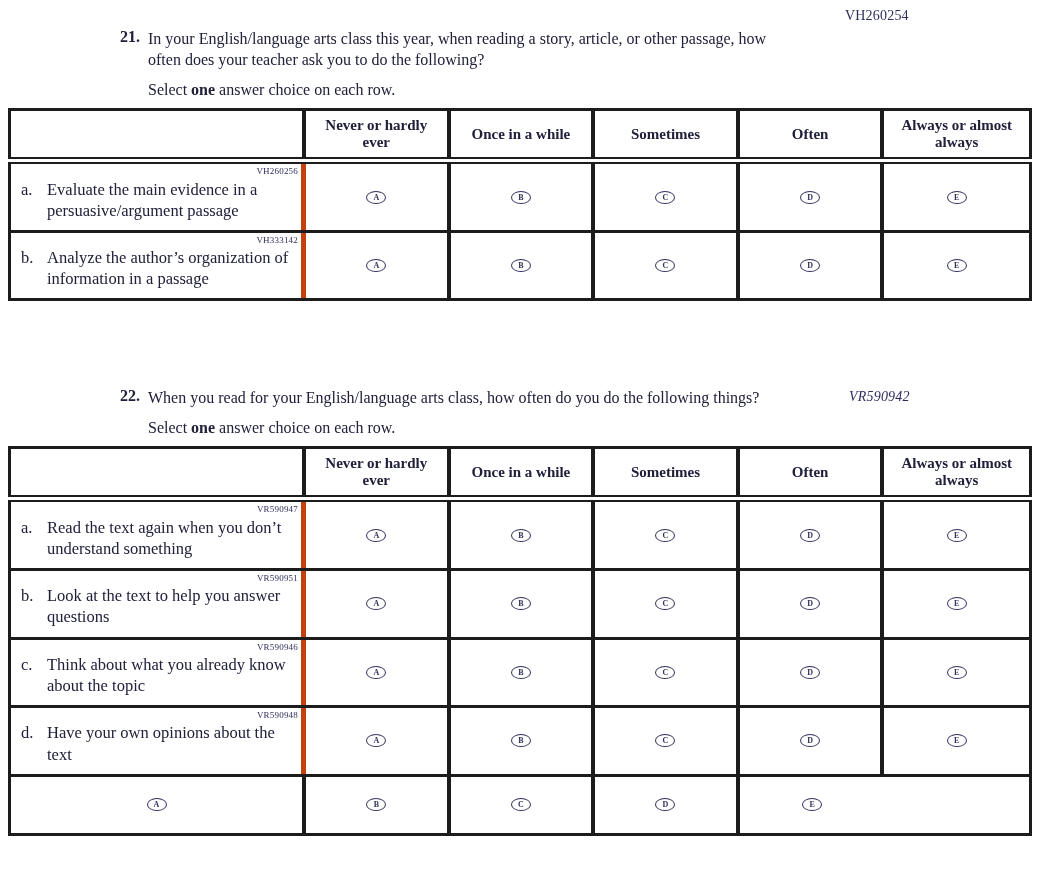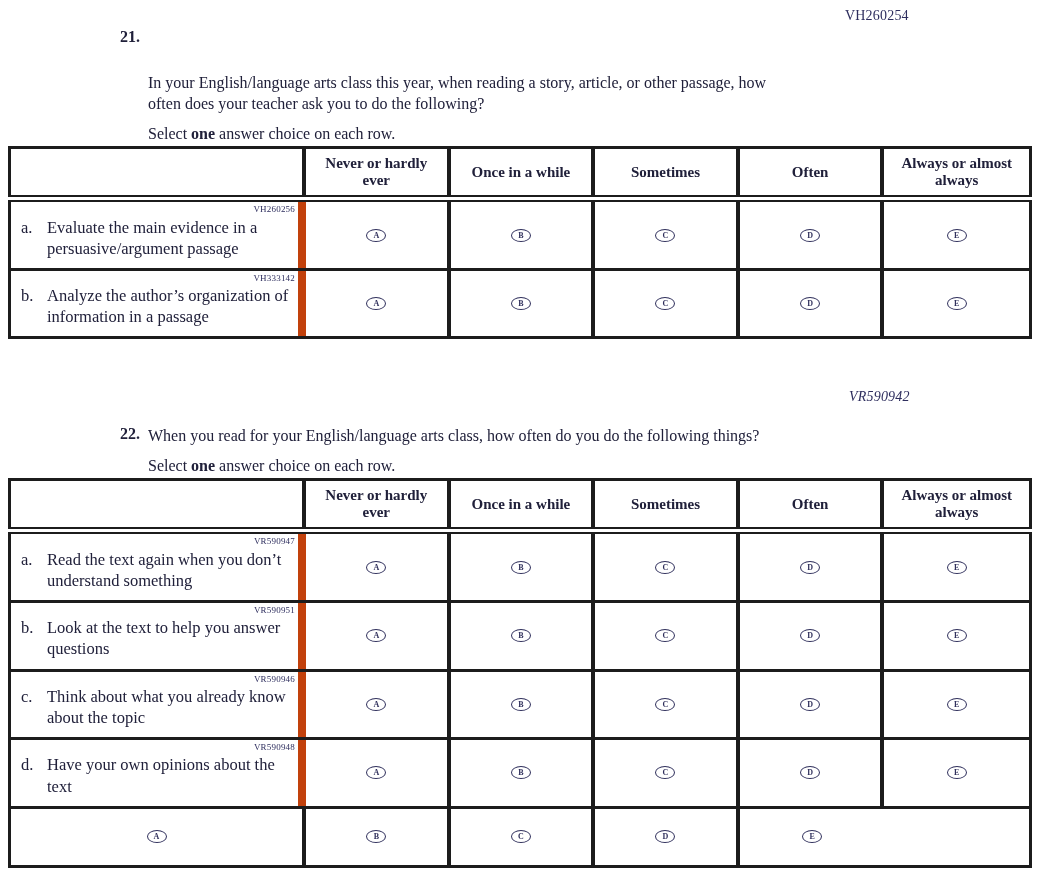--- a/index.html
+++ b/index.html
@@ -21,25 +21,25 @@
   }
   .q-code.code-21 { top: 8px; left: 845px; }
   .q-code.code-22 { top: 389px; left: 849px; font-style: italic; }
 
   .question-block.q21 { padding-top: 28px; }
   .question-block.q22 { padding-top: 86px; }
 
   .q-head { display: flex; margin-left: 120px; }
   .q-num { font-weight: bold; font-size: 16px; width: 28px; flex: none; }
   .q-prompt { font-size: 16px; line-height: 1.32; }
-  .q21 .q-prompt { width: 648px; margin-top: 44px; }
+  .q21 .q-prompt { width: 648px; }
   .q22 .q-prompt { width: 700px; }
   .q-select { margin-left: 148px; margin-top: 11px; font-size: 16px; }
 
-  .survey-table { margin: 3px 0 0 8px; width: 1024px; }
+  .survey-table { margin: 9px 0 0 8px; width: 1024px; }
   .t-header {
     display: grid;
     grid-template-columns: 295px repeat(5, 1fr);
     border: 3px solid #1c1c1c;
     border-bottom-width: 2px;
   }
   .h-cell {
     border-right: 4px solid #1c1c1c;
     min-height: 46px;
     display: flex;
@@ -59,21 +59,21 @@
   }
   .t-row {
     display: grid;
     grid-template-columns: 295px repeat(5, 1fr);
     border-top: 3px solid #1c1c1c;
   }
   .t-row:first-child { border-top: none; }
   .q21 .t-row { min-height: 61px; }
   .q22 .t-row { min-height: 59px; }
   .label-cell {
-    border-right: 8px solid #c2410c;
+    border-right: 5px solid #c2410c;
     padding: 2px 3px 9px 10px;
     display: flex;
     flex-direction: column;
   }
   .row-code {
     align-self: flex-end;
     font-size: 9px;
     letter-spacing: 0.2px;
     color: #2e2e5e;
     line-height: 1.15;

